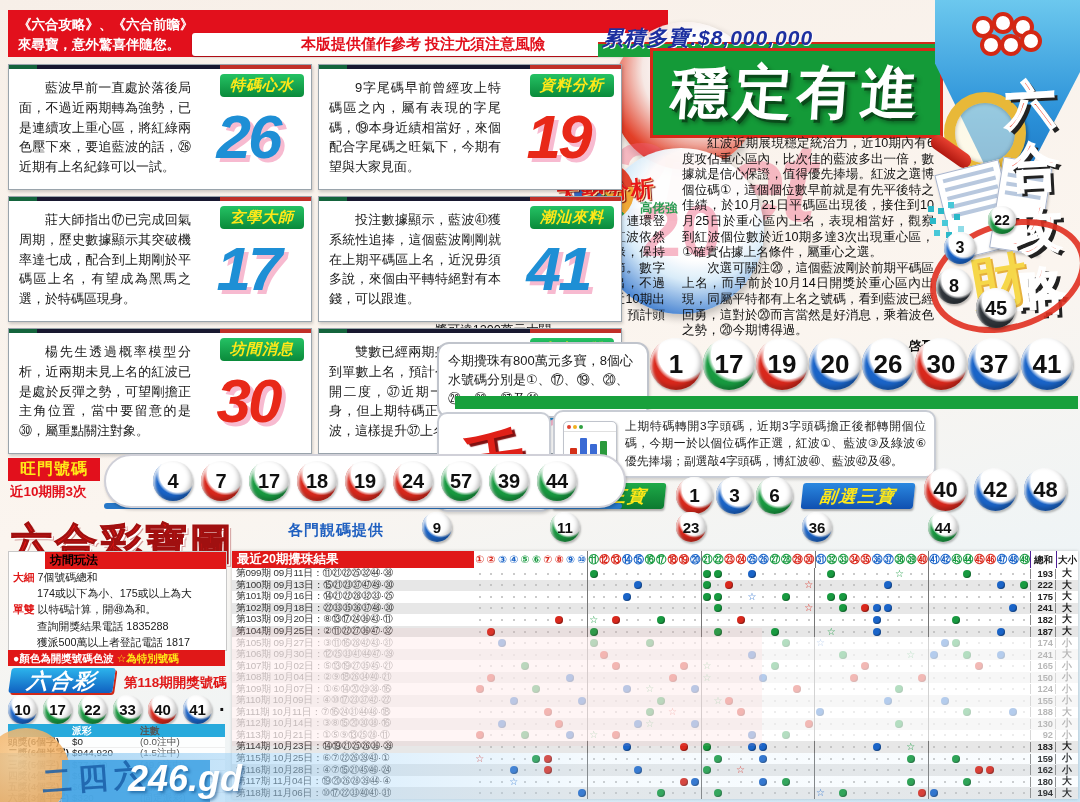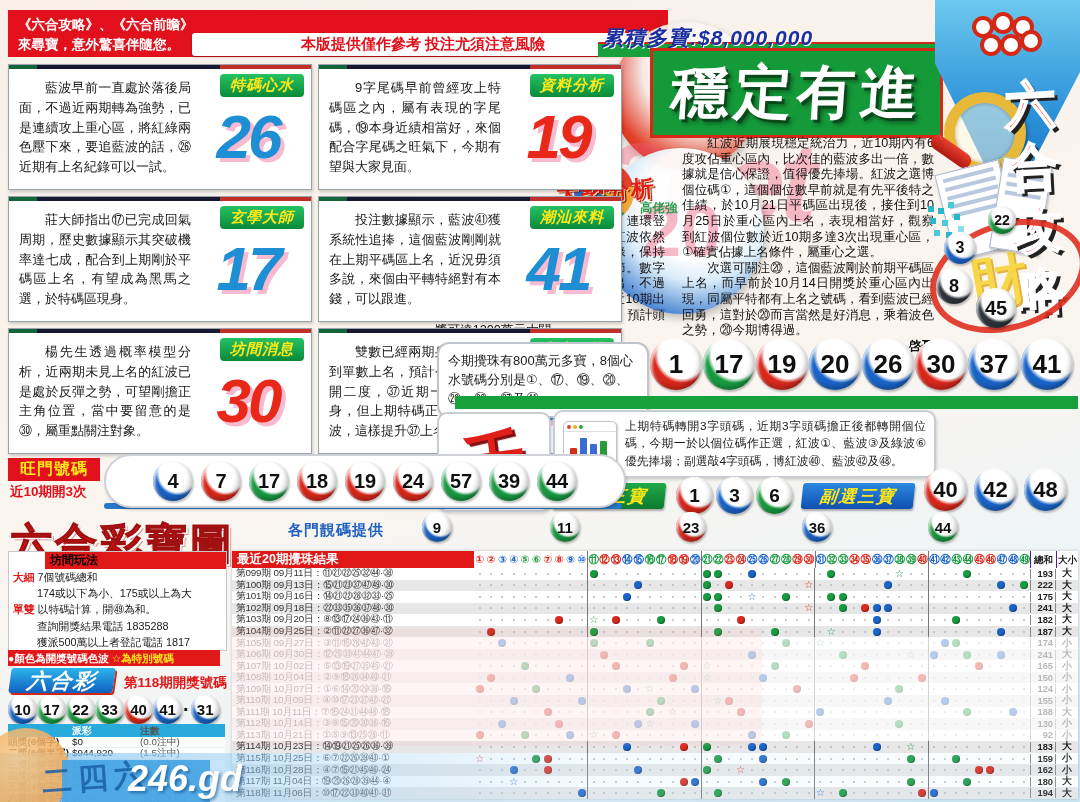--- a/index.html
+++ b/index.html
@@ -49,21 +49,21 @@
   .hot-label{background:#e2101c;color:#ffe818;font-weight:900;font-size:16px;display:flex;align-items:center;justify-content:center;letter-spacing:1px;}
   .hot-sub{color:#e2101c;font-size:13.5px;font-weight:bold;}
   .hot-pill{background:#fff;border:2px solid #d0d0d8;border-radius:28px;display:flex;align-items:center;justify-content:center;gap:8px;box-shadow:1px 2px 3px rgba(0,0,0,.2);}
 
   .chart-title{color:#e81414;font-size:42px;font-weight:900;letter-spacing:3px;text-shadow:2px 2px 0 #fff,3px 3px 0 rgba(150,20,20,.4);-webkit-text-stroke:1px #a01010;}
 
   .rules{background:#fff;border:1px solid #c8c8c8;}
   .rules-header{background:#e01818;color:#000000;font-weight:bold;font-size:12px;padding:1px 5px;height:15px;line-height:14px;margin-left:36px;}
   .rule-line{font-size:10.8px;line-height:1.5;padding:0 4px;white-space:nowrap;}
   .rule-label{color:#e01818;font-weight:bold;margin-right:3px;}
-  .note-strip{background:#e01818;color:#fff;font-size:10.5px;line-height:16px;font-weight:bold;white-space:nowrap;}
+  .note-strip{background:#e01818;color:#fff;font-size:10.5px;line-height:16px;padding-left:5px;font-weight:bold;white-space:nowrap;}
   .note-strip .y{color:#ffe818;}
 
   .brand-box{background:linear-gradient(180deg,#2cb4ec,#1060c0);color:#fff;font-weight:900;font-style:italic;font-size:21px;display:flex;align-items:center;justify-content:center;transform:skewX(-8deg);border-radius:3px;box-shadow:2px 2px 0 #d02818;letter-spacing:2px;}
   .brand-label{color:#e01818;font-weight:900;font-size:13.5px;}
   .sep-dot{font-weight:900;font-size:20px;margin:0 1px;color:#111;}
 
   .prize{background:rgba(255,255,255,.85);font-size:9.8px;}
   .prize-head{display:flex;background:#28aadc;color:#fff;font-weight:bold;height:13px;line-height:13px;}
   .prize-row{display:flex;height:10.3px;line-height:10.3px;border-bottom:1px solid #eee;}
   .pc1{width:64px;font-weight:bold;white-space:nowrap;overflow:hidden;}
@@ -270,21 +270,21 @@
         <div class="rule-line" style="padding-left: 28px;">查詢開獎結果電話 1835288</div>
         <div class="rule-line" style="padding-left: 28px;">獲派500萬以上者登記電話 1817</div>
         <div class="rule-line" style="padding-left: 28px;">截止投注時間 晚上21:15(08/11)</div>
       </div>
   </div>
   <div class="abs note-strip" style="left:8px;top:650px;width:212px;height:16px;">
     <span>●顏色為開獎號碼色波 </span><span class="y">☆為特別號碼</span>
   </div>
   <div class="abs brand-box" style="left:10px;top:668px;width:104px;height:25px;">六合彩</div>
   <div class="abs brand-label" style="left:124px;top:674px;">第118期開獎號碼</div>
-  <div class="abs" id="latest-balls" style="left:8px;top:695px;display:flex;align-items:center;gap:0;">
+  <div class="abs" id="latest-balls" style="left:8px;top:695px;display:flex;align-items:center;gap:6px;">
       <span class="ball" style="height: 29px; width: 29px; font-size: 15px; --c: #1a64c8;">10</span>
       <span class="ball" style="height: 29px; width: 29px; font-size: 15px; --c: #189a40;">17</span>
       <span class="ball" style="height: 29px; width: 29px; font-size: 15px; --c: #189a40;">22</span>
       <span class="ball" style="height: 29px; width: 29px; font-size: 15px; --c: #189a40;">33</span>
       <span class="ball" style="height: 29px; width: 29px; font-size: 15px; --c: #d9281c;">40</span>
       <span class="ball" style="height: 29px; width: 29px; font-size: 15px; --c: #1a64c8;">41</span>
       <span class="sep-dot">·</span>
       <span class="ball" style="height: 29px; width: 29px; font-size: 15px; --c: #1a64c8;">31</span>
     </div>
   <div class="abs prize" style="left:8px;top:724px;width:217px;">

